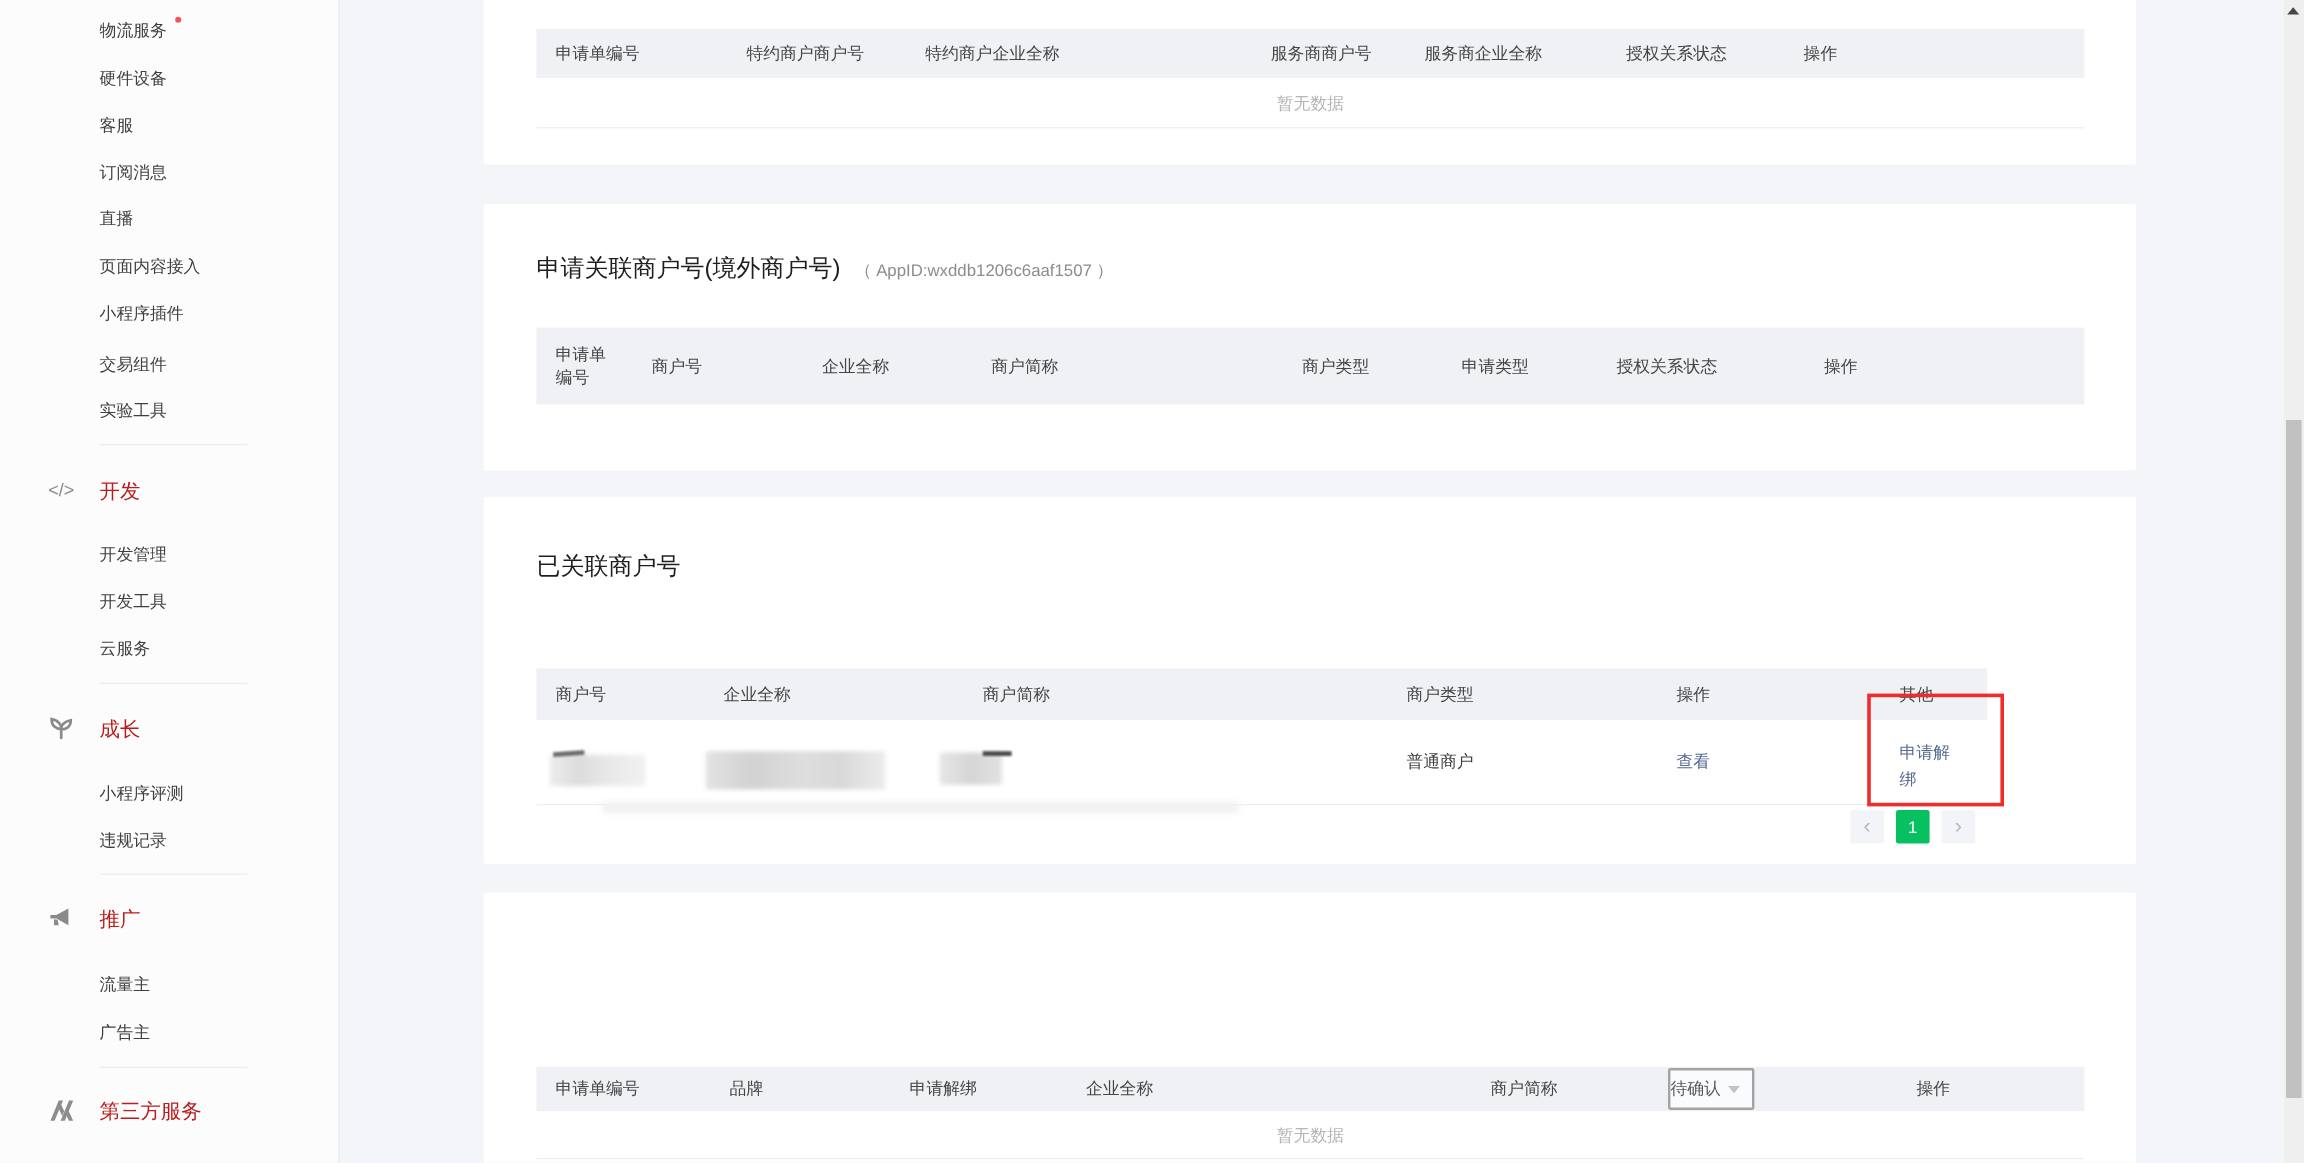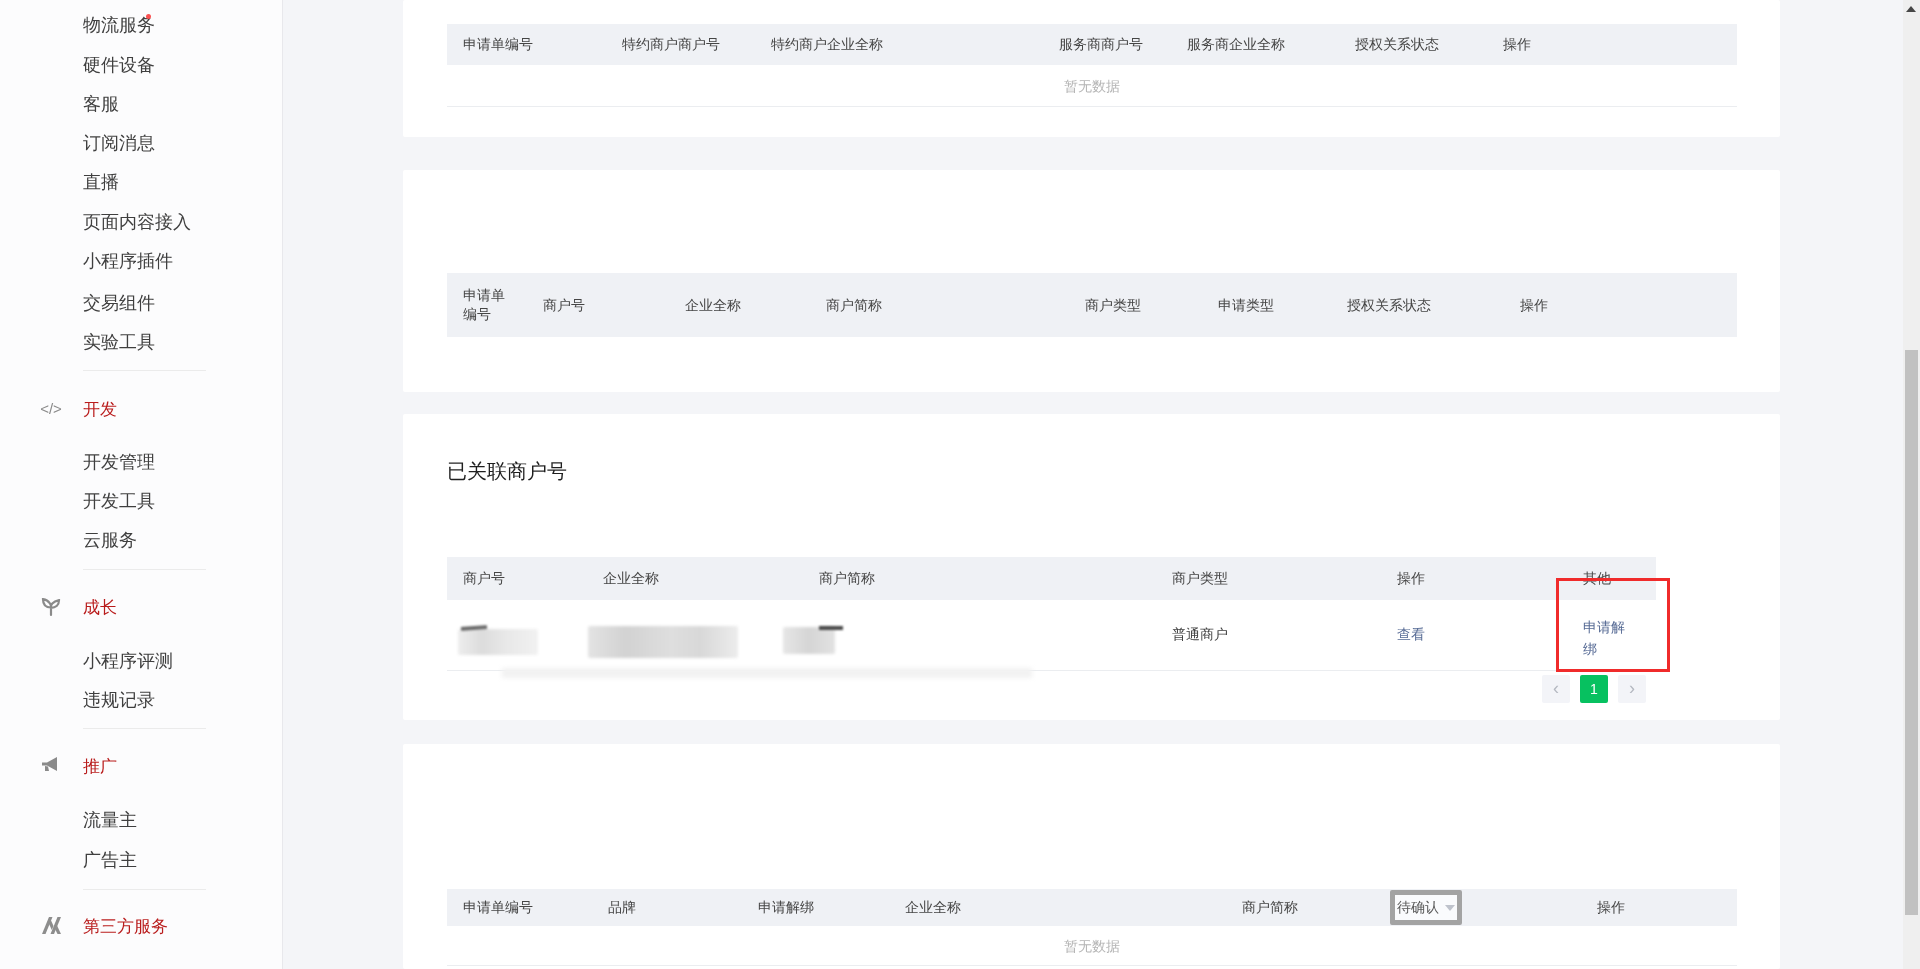--- a/index.html
+++ b/index.html
@@ -5,21 +5,21 @@
   * { margin:0; padding:0; box-sizing:border-box; }
   html,body { background:#f4f5f8; }
   #app {
     position:relative; width:1920px; height:969px; overflow:hidden;
     font-family:"Liberation Sans","DejaVu Sans",sans-serif;
     color:#404040; font-size:14px;
   }
   .abs { position:absolute; }
   
   #sidebar { left:0; top:0; width:283px; height:969px; background:#fcfcfd; border-right:1px solid #e8e8ec; }
-  .side-item { left:83px; height:20px; line-height:20px; font-size:18px; color:#3f3f3f; cursor:pointer; white-space:nowrap; }
+  .side-item { left:83px; height:20px; line-height:20px; font-size:14px; color:#3f3f3f; cursor:pointer; white-space:nowrap; }
   .side-section-label { left:83px; height:24px; line-height:24px; font-size:17px; color:#b91c1c; cursor:pointer; white-space:nowrap; }
   .side-icon { left:38px; width:26px; height:24px; color:#8a8a8a; fill:#8a8a8a; font-size:15px; line-height:24px; text-align:center; }
   .side-divider { left:83px; width:123px; height:1px; background:#ebebeb; }
   .red-dot { width:5px; height:5px; border-radius:50%; }
   
   .card { background:#ffffff; border-radius:2px; }
   #card1 { left:403px; top:0; width:1377px; height:137px; }
   #card2 { left:403px; top:170px; width:1377px; height:222px; }
   #card3 { left:403px; top:414px; width:1377px; height:306px; }
   #card4 { left:403px; top:744px; width:1377px; height:225px; }
@@ -28,22 +28,22 @@
   .th { position:absolute; font-size:14px; color:#454545; white-space:nowrap; }
   .section-title { font-size:20px; color:#1f1f1f; white-space:nowrap; }
   .section-sub { font-size:14px; color:#8c8c8c; }
   .empty { color:#b5b5b5; font-size:14px; text-align:center; }
   .link { color:#576b95; cursor:pointer; font-size:14px; }
   .rowline { border-bottom:1px solid #ebedf0; }
   .blur-patch { filter:blur(1.6px); border-radius:2px; }
   .pg-btn { width:28px; height:28px; border-radius:2px; background:#f3f4f8; color:#b4b8c0;
             font-size:18px; line-height:26px; text-align:center; cursor:pointer; }
   .pg-cur { background:#07c160; color:#ffffff; font-size:14px; line-height:28px; }
-  .filter-box { border:5px solid #a3a3a3; background:#fafbfd; border-radius:2px; cursor:pointer;
-                display:flex; align-items:center; justify-content:center; gap:6px; color:#595959; }
+  .filter-box { border:2px solid #a3a3a3; background:#fafbfd; border-radius:2px; cursor:pointer;
+                display:flex; align-items:center; justify-content:flex-start; gap:6px; color:#595959; }
   .caret { width:0; height:0; border-left:5px solid transparent; border-right:5px solid transparent; border-top:6px solid #bfc3cc; }
   
   #scroll-track { left:1903px; top:0; width:17px; height:969px; background:#efefef; }
   #scroll-thumb { left:1905px; top:350px; width:13px; height:565px; background:#c1c1c1; }
   .up-arrow { width:0; height:0; border-left:5px solid transparent; border-right:5px solid transparent; border-bottom:6px solid #464646; }
 </style>
 </head>
 <body>
 
 <div id="app">
@@ -110,20 +110,24 @@
       <span class="th" style="left:324px;  top:12px">特约商户企业全称</span>
       <span class="th" style="left:612px;  top:12px">服务商商户号</span>
       <span class="th" style="left:740px;  top:12px">服务商企业全称</span>
       <span class="th" style="left:908px;  top:12px">授权关系状态</span>
       <span class="th" style="left:1056px; top:12px">操作</span>
     </div>
     <div class="abs rowline empty" style="left:44px; top:65px; width:1290px; height:42px; line-height:42px;">暂无数据</div>
   </section>
 
   <section id="card2" class="abs card">
+    <div class="abs" style="left:44px; top:40px; white-space:nowrap;">
+      <span class="section-title">申请关联商户号(境外商户号)</span>
+      <span class="section-sub" style="margin-left:8px">（ AppID:wxddb1206c6aaf1507 ）</span>
+    </div>
     <div class="abs thead" style="left:44px; top:103px; width:1290px; height:64px;">
       <span class="th" style="left:16px;  top:13px; width:50px; white-space:normal; line-height:19px;">申请单编号</span>
       <span class="th" style="left:96px;  top:24px">商户号</span>
       <span class="th" style="left:238px; top:24px">企业全称</span>
       <span class="th" style="left:379px; top:24px">商户简称</span>
       <span class="th" style="left:638px; top:24px">商户类型</span>
       <span class="th" style="left:771px; top:24px">申请类型</span>
       <span class="th" style="left:900px; top:24px">授权关系状态</span>
       <span class="th" style="left:1073px;top:24px">操作</span>
     </div>

